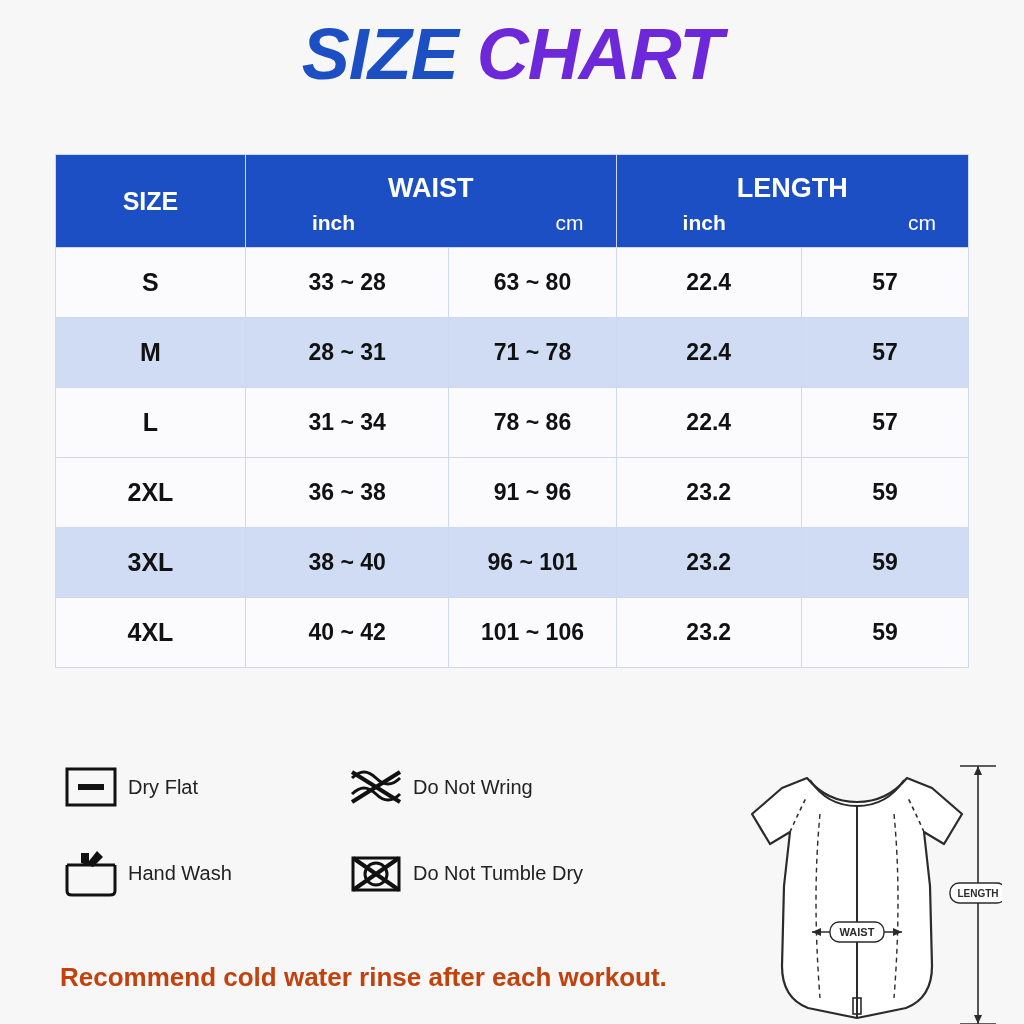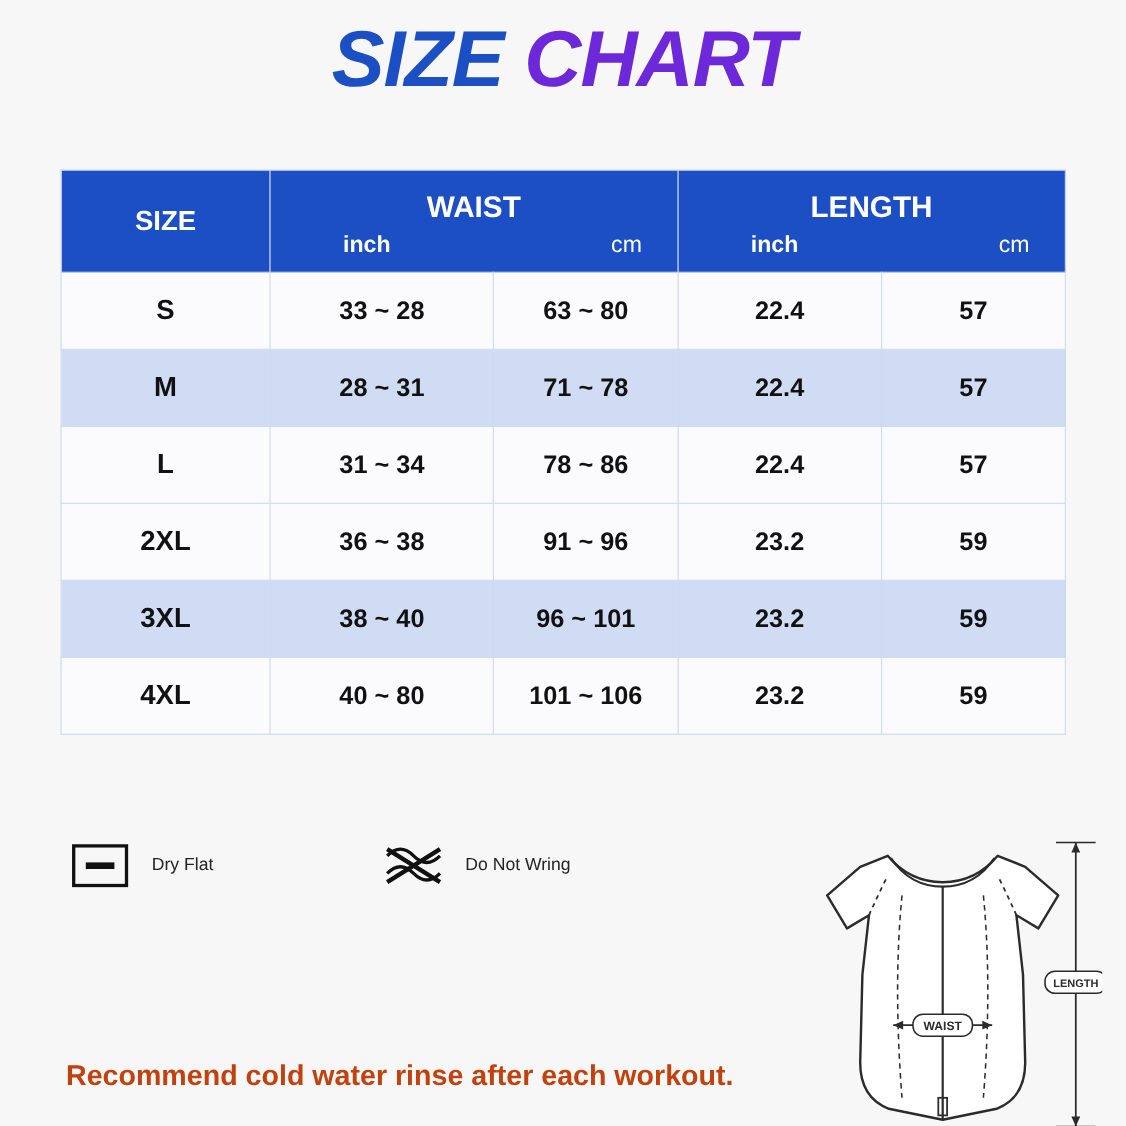--- a/index.html
+++ b/index.html
@@ -121,23 +121,23 @@
   .care-item.col1 { width: 285px; }
   .care-icon {
     width: 62px;
     height: 58px;
     flex: 0 0 auto;
     display: flex;
     align-items: center;
     justify-content: center;
   }
   .care-label {
-    font-size: 16px;
+    font-size: 20px;
     color: #222;
-    margin-left: 16px;
+    margin-left: 6px;
     white-space: nowrap;
   }
 
   
   .note {
     position: absolute;
     left: 60px;
     top: 944px;
     font-size: 26px;
     font-weight: bold;
@@ -222,21 +222,21 @@
         </tr>
         <tr class="even">
           <td class="size-cell">3XL</td>
           <td>38 ~ 40</td>
           <td>96 ~ 101</td>
           <td>23.2</td>
           <td>59</td>
         </tr>
         <tr class="odd">
           <td class="size-cell">4XL</td>
-          <td>40 ~ 80</td>
+          <td>40 ~ 42</td>
           <td>101 ~ 106</td>
           <td>23.2</td>
           <td>59</td>
         </tr>
       </tbody>
     </table>
   </div>
 
   <div class="care-area">
     <div class="care-row">
@@ -255,20 +255,41 @@
             <path d="M6 14 C14 6, 22 6, 30 14 C38 22, 46 22, 54 14" fill="none" stroke="#111" stroke-width="3"></path>
             <path d="M6 30 C14 22, 22 22, 30 30 C38 38, 46 38, 54 30" fill="none" stroke="#111" stroke-width="3"></path>
             <path d="M6 8 L54 38" stroke="#111" stroke-width="4"></path>
             <path d="M54 8 L6 38" stroke="#111" stroke-width="4"></path>
           </svg>
         </div>
         <div class="care-label">Do Not Wring</div>
       </div>
     </div>
     <div class="care-row">
+      <div class="care-item col1">
+        <div class="care-icon">
+          <svg width="56" height="48" viewBox="0 0 56 48">
+            <path d="M4 16 L4 42 Q4 46 9 46 L47 46 Q52 46 52 42 L52 16" fill="none" stroke="#111" stroke-width="3"></path>
+            <path d="M4 16 L52 16" stroke="#111" stroke-width="3"></path>
+            <path d="M18 14 L18 4 L26 4 L26 12 L34 2 L40 8 L30 18 Z" fill="#111"></path>
+          </svg>
+        </div>
+        <div class="care-label">Hand Wash</div>
+      </div>
+      <div class="care-item">
+        <div class="care-icon">
+          <svg width="56" height="46" viewBox="0 0 56 46">
+            <rect x="5" y="8" width="46" height="32" fill="none" stroke="#111" stroke-width="3"></rect>
+            <circle cx="28" cy="24" r="11" fill="none" stroke="#111" stroke-width="3"></circle>
+            <path d="M5 8 L51 40" stroke="#111" stroke-width="4"></path>
+            <path d="M51 8 L5 40" stroke="#111" stroke-width="4"></path>
+          </svg>
+        </div>
+        <div class="care-label">Do Not Tumble Dry</div>
+      </div>
     </div>
   </div>
 
   <div class="note">Recommend cold water rinse after each workout.</div>
 
   <div class="garment">
     <svg width="290" height="300" viewBox="0 0 290 300">
 
       <path d="M95 42 L70 52 L40 78 L58 108 L78 96 L72 150 L70 230 Q70 262 96 272 L145 282 L194 272 Q220 262 220 230 L218 150 L212 96 L232 108 L250 78 L220 52 L195 42
                Q175 66 145 66 Q115 66 95 42 Z" fill="#ffffff" stroke="#2b2b2b" stroke-width="2.2" stroke-linejoin="round"></path>

